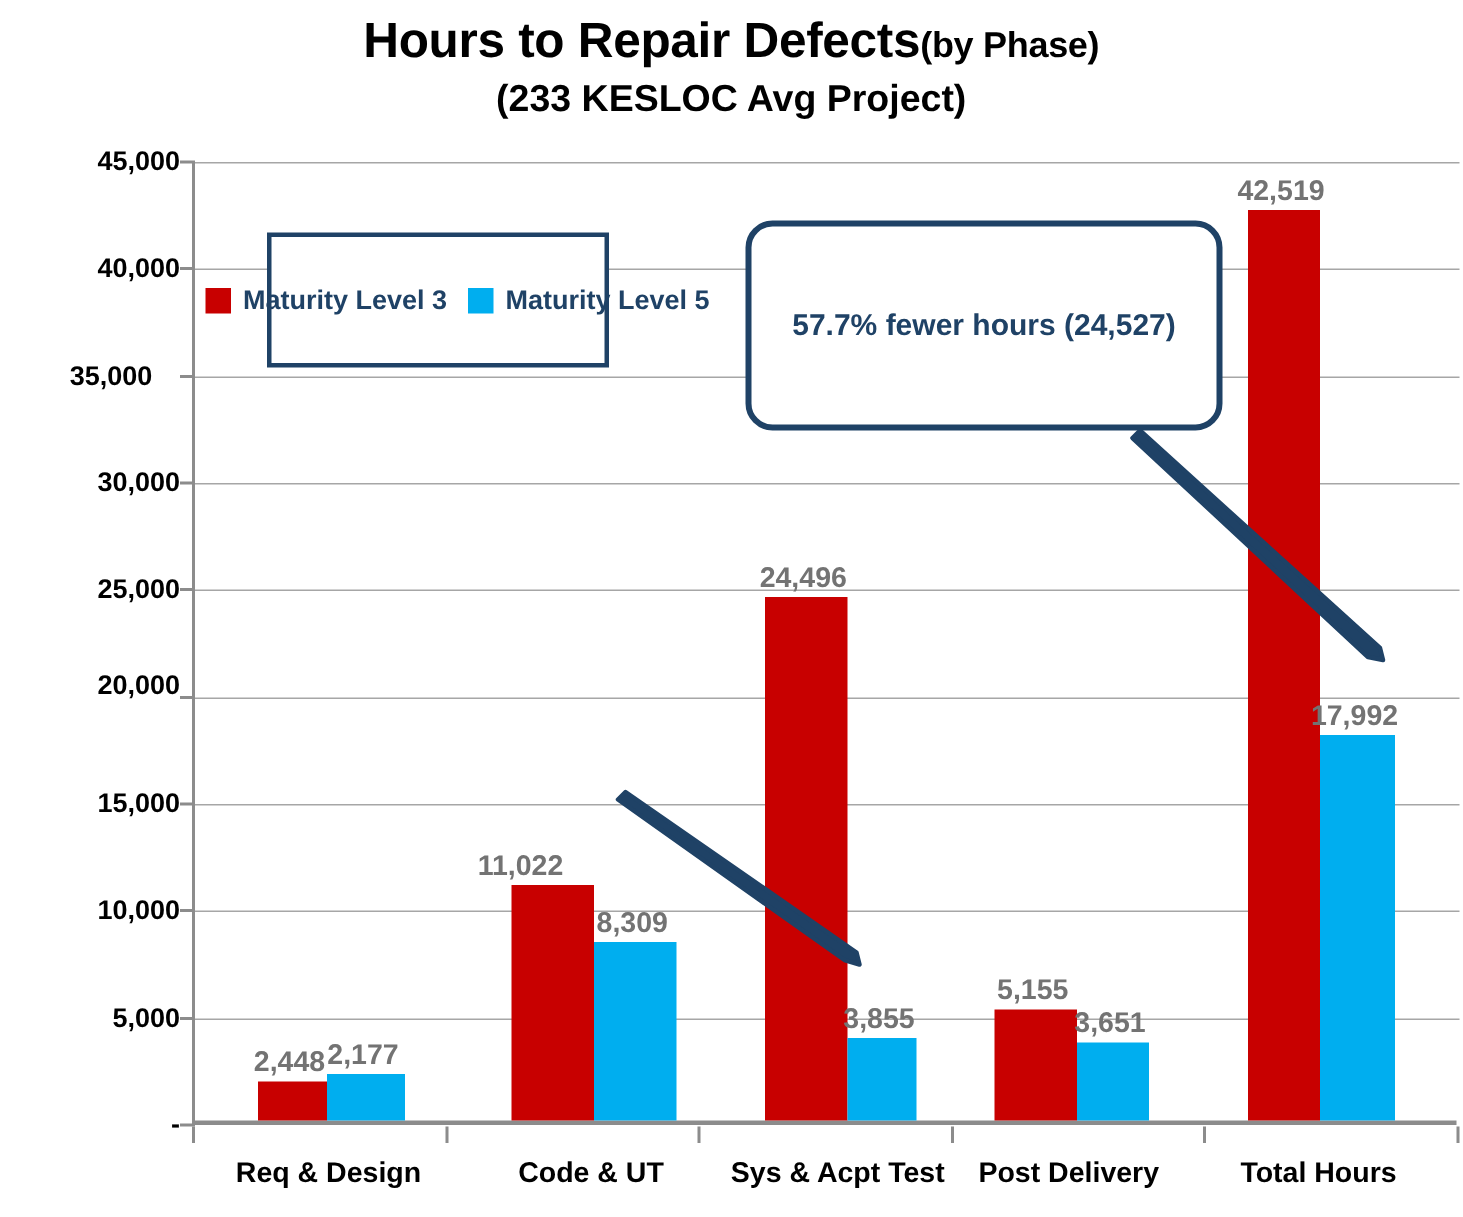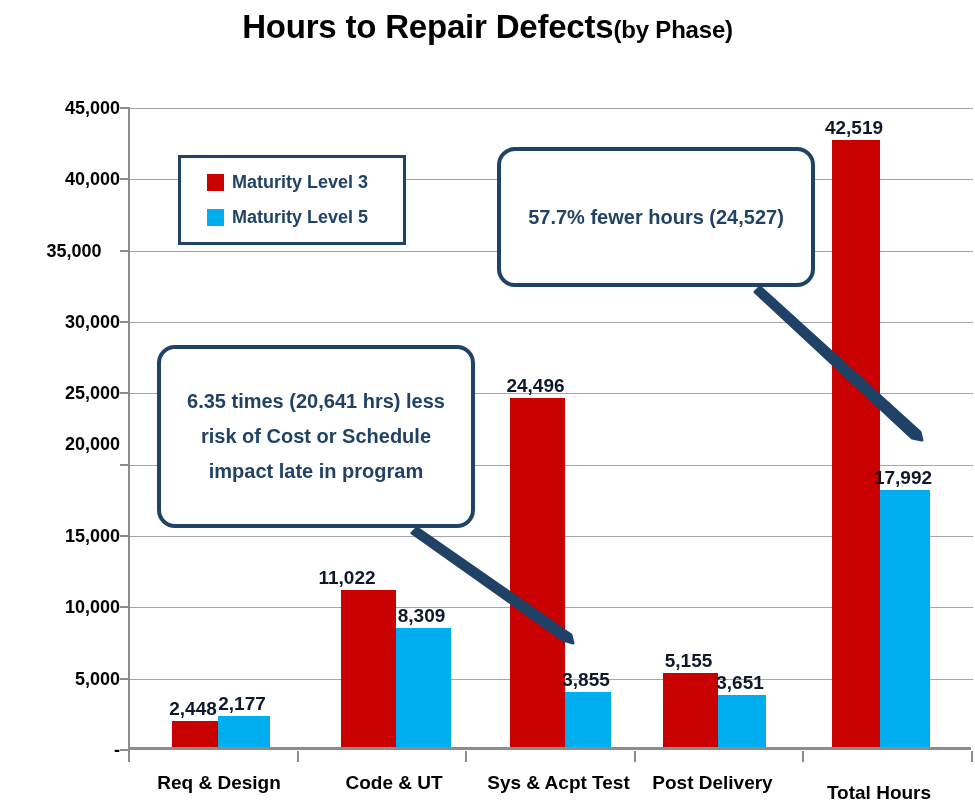--- a/index.html
+++ b/index.html
@@ -97,21 +97,21 @@
     position: absolute;
     bottom: 0;
   }
   .bar.ml3 { background: #C80000; }
   .bar.ml5 { background: #00AEEF; }
 
   .bar-label {
     position: absolute;
     font-size: 19px;
     font-weight: bold;
-    color: #0f172a;
+    color: #737373;
     white-space: nowrap;
     text-align: center;
     transform: translateX(-50%);
   }
 
   
   #xaxis-labels {
     position: absolute;
     left: 128px;
     top: 772px;
@@ -138,21 +138,20 @@
   
   #legend {
     position: absolute;
     left: 178px;
     top: 155px;
     width: 228px;
     height: 90px;
     background: #ffffff;
     border: 3px solid #1F4266;
     display: flex;
-    flex-direction: column;
     justify-content: center;
     padding-left: 26px;
     gap: 14px;
   }
   .legend-row {
     display: flex;
     align-items: center;
     gap: 8px;
   }
   .legend-swatch {
@@ -205,28 +204,29 @@
     z-index: 4;
   }
 </style>
 </head>
 <body>
 
 <div id="root">
 
   <div id="title-block">
     <div id="title-line1"><span>Hours to Repair Defects</span><span class="sub">(by Phase)</span></div>
+    <div id="title-line2">(233 KESLOC Avg Project)</div>
   </div>
 
   <div id="yaxis-labels">
       <div class="ytick" style="top: 642px;">-</div>
       <div class="ytick" style="top: 570.667px;">5,000</div>
       <div class="ytick" style="top: 499.333px;">10,000</div>
       <div class="ytick" style="top: 428px;">15,000</div>
-      <div class="ytick" style="top: 336px;">20,000</div>
+      <div class="ytick" style="top: 349px;">20,000</div>
       <div class="ytick" style="top: 285.333px;">25,000</div>
       <div class="ytick" style="top: 214px;">30,000</div>
       <div class="ytick" style="top: 142.667px; text-align: center;">35,000</div>
       <div class="ytick" style="top: 71.3333px;">40,000</div>
       <div class="ytick" style="top: 0px;">45,000</div>
     </div>
   <div id="ytickmarks">
       <div class="ytickmark" style="top: 641px;"></div>
       <div class="ytickmark" style="top: 569.667px;"></div>
       <div class="ytickmark" style="top: 498.333px;"></div>
@@ -259,21 +259,21 @@
       <div class="bar ml5" style="left: 588px; width: 48px; height: 52.0876px;"></div>
       <div class="bar ml3" style="left: 702px; width: 48px; height: 606.604px;"></div>
       <div class="bar ml5" style="left: 750px; width: 50px; height: 256.686px;"></div>
     </div>
 
   <div id="xaxis-labels">
       <div class="xtick-label" style="left: 91px; top: 0px;">Req &amp; Design</div>
       <div class="xtick-label" style="left: 266px; top: 0px;">Code &amp; UT</div>
       <div class="xtick-label" style="left: 430.5px; top: 0px;">Sys &amp; Acpt Test</div>
       <div class="xtick-label" style="left: 584.5px; top: 0px;">Post Delivery</div>
-      <div class="xtick-label" style="left: 751px; top: 10px;">Total Hours</div>
+      <div class="xtick-label" style="left: 751px; top: 0px;">Total Hours</div>
     </div>
 
   <div id="legend">
     <div class="legend-row">
       <span class="legend-swatch ml3"></span>
       <span class="legend-text">Maturity Level 3</span>
     </div>
     <div class="legend-row">
       <span class="legend-swatch ml5"></span>
       <span class="legend-text">Maturity Level 5</span>
@@ -283,27 +283,20 @@
   <svg id="callout-arrows" viewBox="0 0 975 811">
 
     <path d="M 760 287 L 755 292 L 912 438 L 922 440 L 920 432 Z" fill="#1F4266" stroke="#1F4266" stroke-width="3" stroke-linejoin="round"></path>
 
     <path d="M 417 528 L 412 533 L 563 640 L 573 643 L 571 635 Z" fill="#1F4266" stroke="#1F4266" stroke-width="3" stroke-linejoin="round"></path>
   </svg>
 
   <div class="callout" id="callout-top">
     <div>
         <div>57.7% fewer hours (24,527)</div>
-      </div>
-  </div>
-  <div class="callout" id="callout-bottom">
-    <div>
-        <div>6.35 times  (20,641 hrs) less</div>
-        <div>risk of Cost or Schedule</div>
-        <div>impact late in program</div>
       </div>
   </div>
 
 <div class="bar-label" style="left: 193px; top: 697.664px;">2,448</div>
     <div class="bar-label" style="left: 242px; top: 692.941px;">2,177</div>
     <div class="bar-label" style="left: 347px; top: 566.753px;">11,022</div>
     <div class="bar-label" style="left: 421.5px; top: 605.458px;">8,309</div>
     <div class="bar-label" style="left: 535.5px; top: 374.524px;">24,496</div>
     <div class="bar-label" style="left: 586px; top: 669.002px;">3,855</div>
     <div class="bar-label" style="left: 688.5px; top: 650.455px;">5,155</div>

